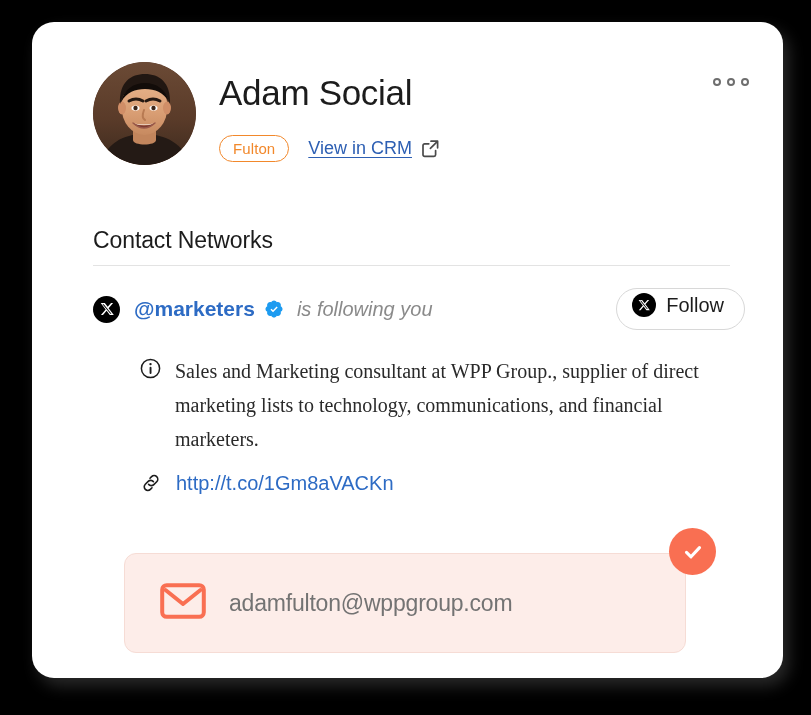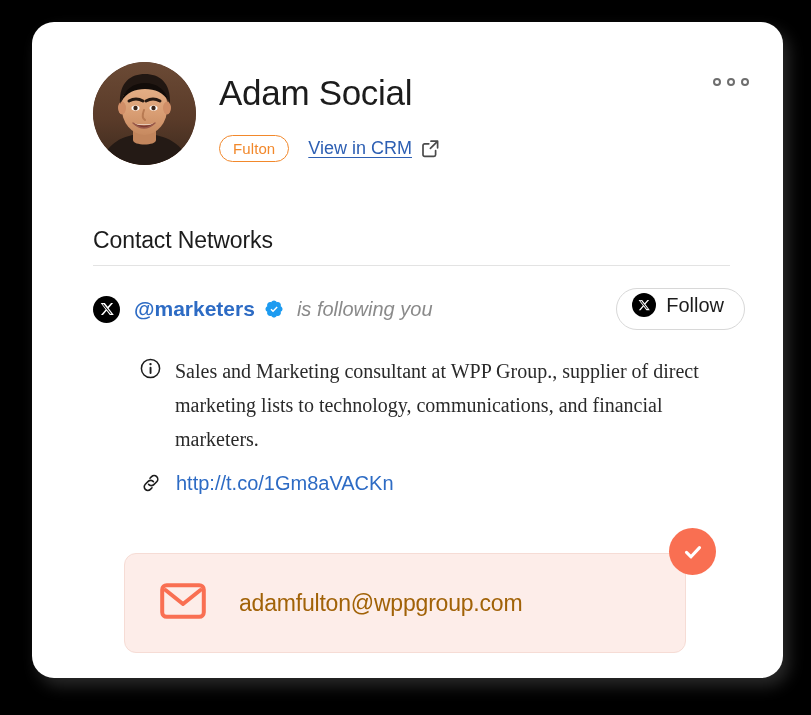--- a/index.html
+++ b/index.html
@@ -245,23 +245,23 @@
     border: 1px solid #F6DCD5;
     border-radius: 12px;
     display: flex;
     align-items: center;
   }
   .email-icon {
     margin-left: 35px;
     flex: none;
   }
   .email-text {
-    margin-left: 33px;
+    margin-left: 23px;
     font-size: 23px;
-    color: #a16207;
+    color: #737373;
     letter-spacing: -0.2px;
     white-space: nowrap;
   }
   .check-circle {
     position: absolute;
     right: -22px;
     top: -4px;
     width: 47px; height: 47px;
     border-radius: 50%;
     background: #F96F52;

